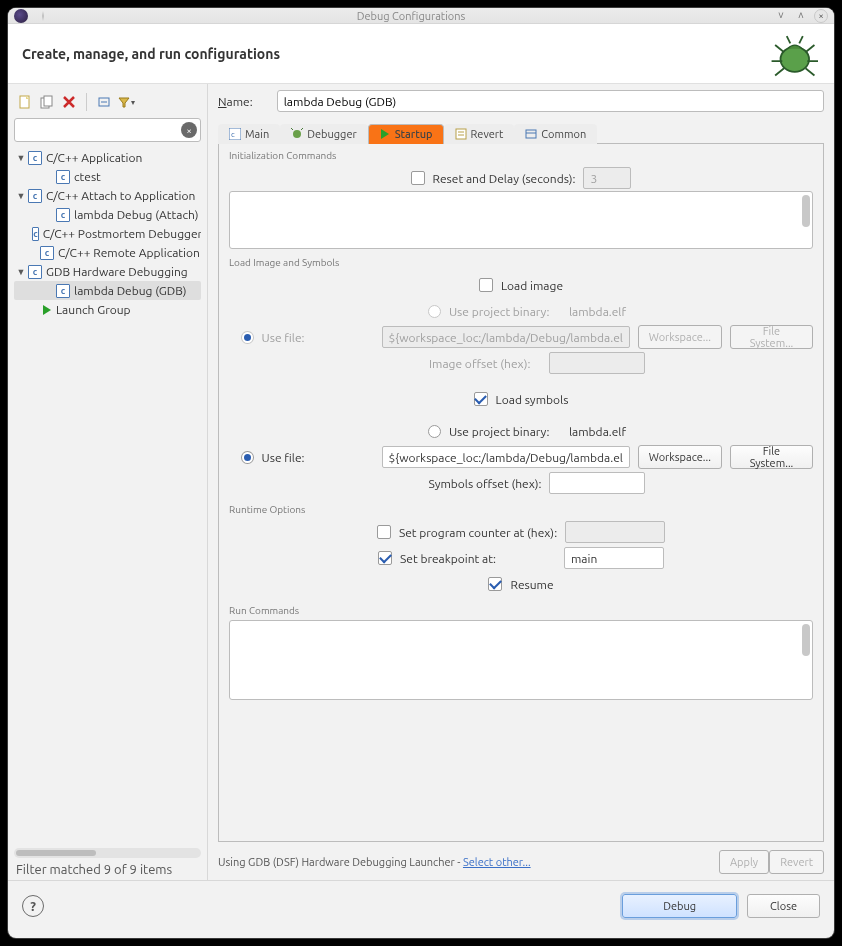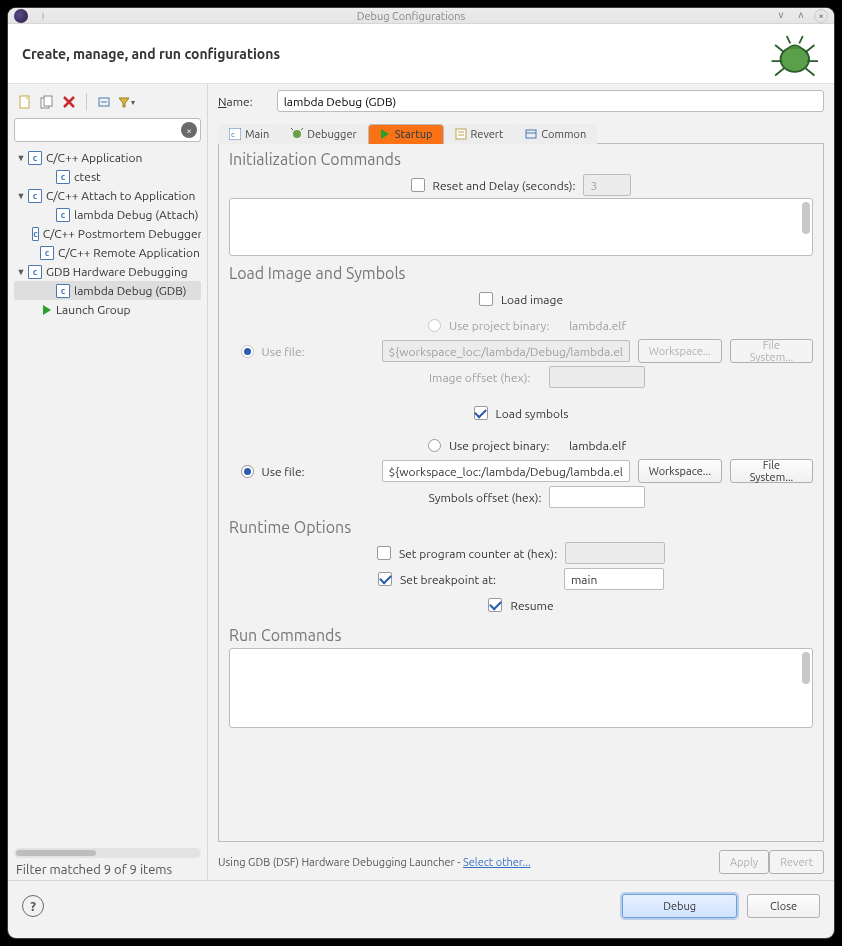--- a/index.html
+++ b/index.html
@@ -45,21 +45,21 @@
   .name-row { display:flex; align-items:center; gap:24px; font-size:12px; color:#333; padding-bottom:6px;}
   .name-row .lbl span.under { text-decoration:underline;}
   .name-input { flex:1; height:22px; border:1px solid #bcbcbc; border-radius:3px; padding:2px 6px; font-size:12px; background:#fff;}
   
   .tabs { display:flex; height:26px; align-items:flex-end; border-bottom:1px solid #bcbcbc; gap:0;}
   .tab { display:flex; align-items:center; gap:4px; padding:3px 10px 4px; font-size:11px; color:#444; border:1px solid transparent; border-bottom:none; border-radius:4px 4px 0 0; background:#ededed; position:relative; top:1px;}
   .tab .ico { width:12px; height:12px; display:inline-flex; align-items:center; justify-content:center;}
   .tab.active { background:#f97316; border-color:#bcbcbc; font-weight:500;}
   .tab-content { flex:1; overflow:auto; border:1px solid #bcbcbc; border-top:none; background:#f2f2f2; padding:6px 10px 10px;}
   .group { margin-bottom:8px;}
-  .group-title { font-size:16px; color:#777; margin-bottom:4px;}
+  .group-title { font-size:10px; color:#777; margin-bottom:4px;}
   .row { display:flex; align-items:center; gap:8px; font-size:12px; color:#333; height:26px;justify-content:center;}
   .row.disabled { color:#a0a0a0;}
   .chk { width:14px; height:14px; border:1px solid #9a9a9a; border-radius:2px; background:#fff; display:inline-flex; align-items:center; justify-content:center;}
   .chk.checked::after { content:""; width:9px; height:5px; border-left:2px solid #2a5db0; border-bottom:2px solid #2a5db0; transform:rotate(-45deg) translate(1px,-1px);}
   .radio { width:13px; height:13px; border:1px solid #9a9a9a; border-radius:50%; background:#fff; display:inline-flex; align-items:center; justify-content:center;}
   .radio.checked::after { content:""; width:7px; height:7px; border-radius:50%; background:#2a5db0;}
   .radio.disabled, .chk.disabled { border-color:#c8c8c8;}
   .text-input { height:22px; border:1px solid #bcbcbc; border-radius:2px; background:#fff; font-size:12px; color:#333; padding:2px 6px;}
   .text-input.dis { background:#ececec; color:#a0a0a0;}
   .btn { height:24px; border:1px solid #b0b0b0; background:linear-gradient(#fdfdfd,#f0f0f0); border-radius:3px; font-size:11px; color:#333; padding:0 10px; display:inline-flex; align-items:center;}

